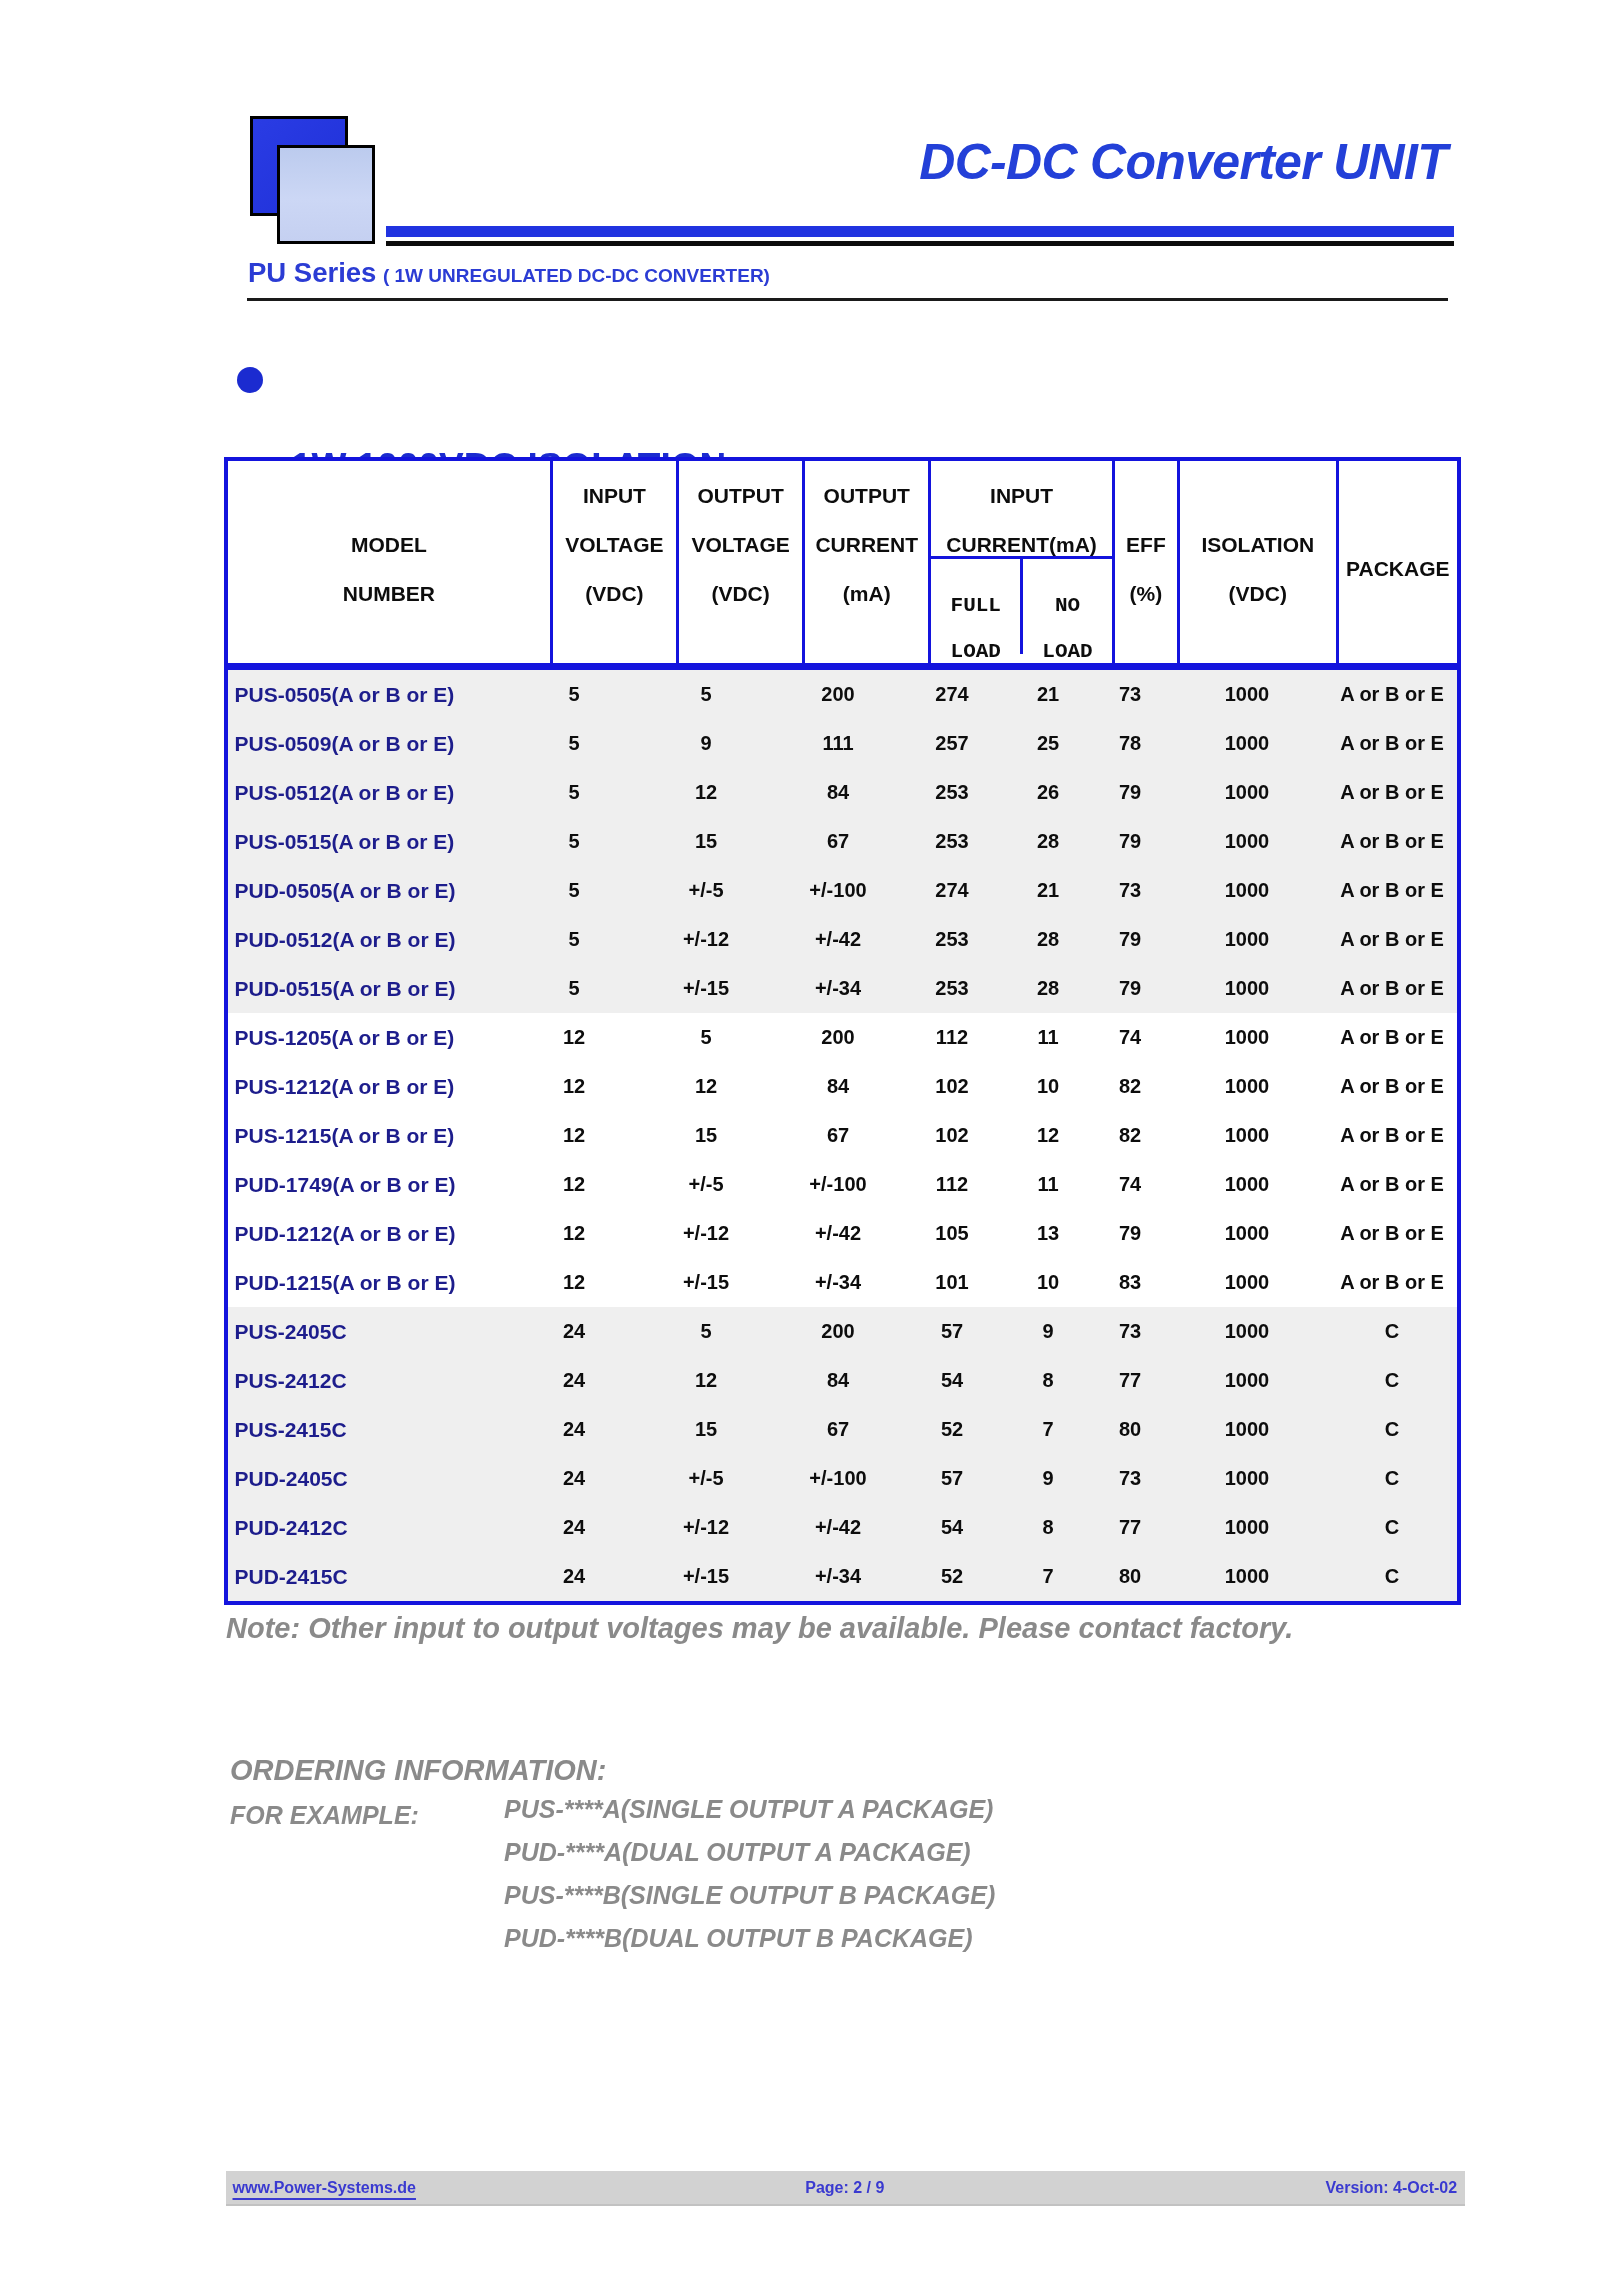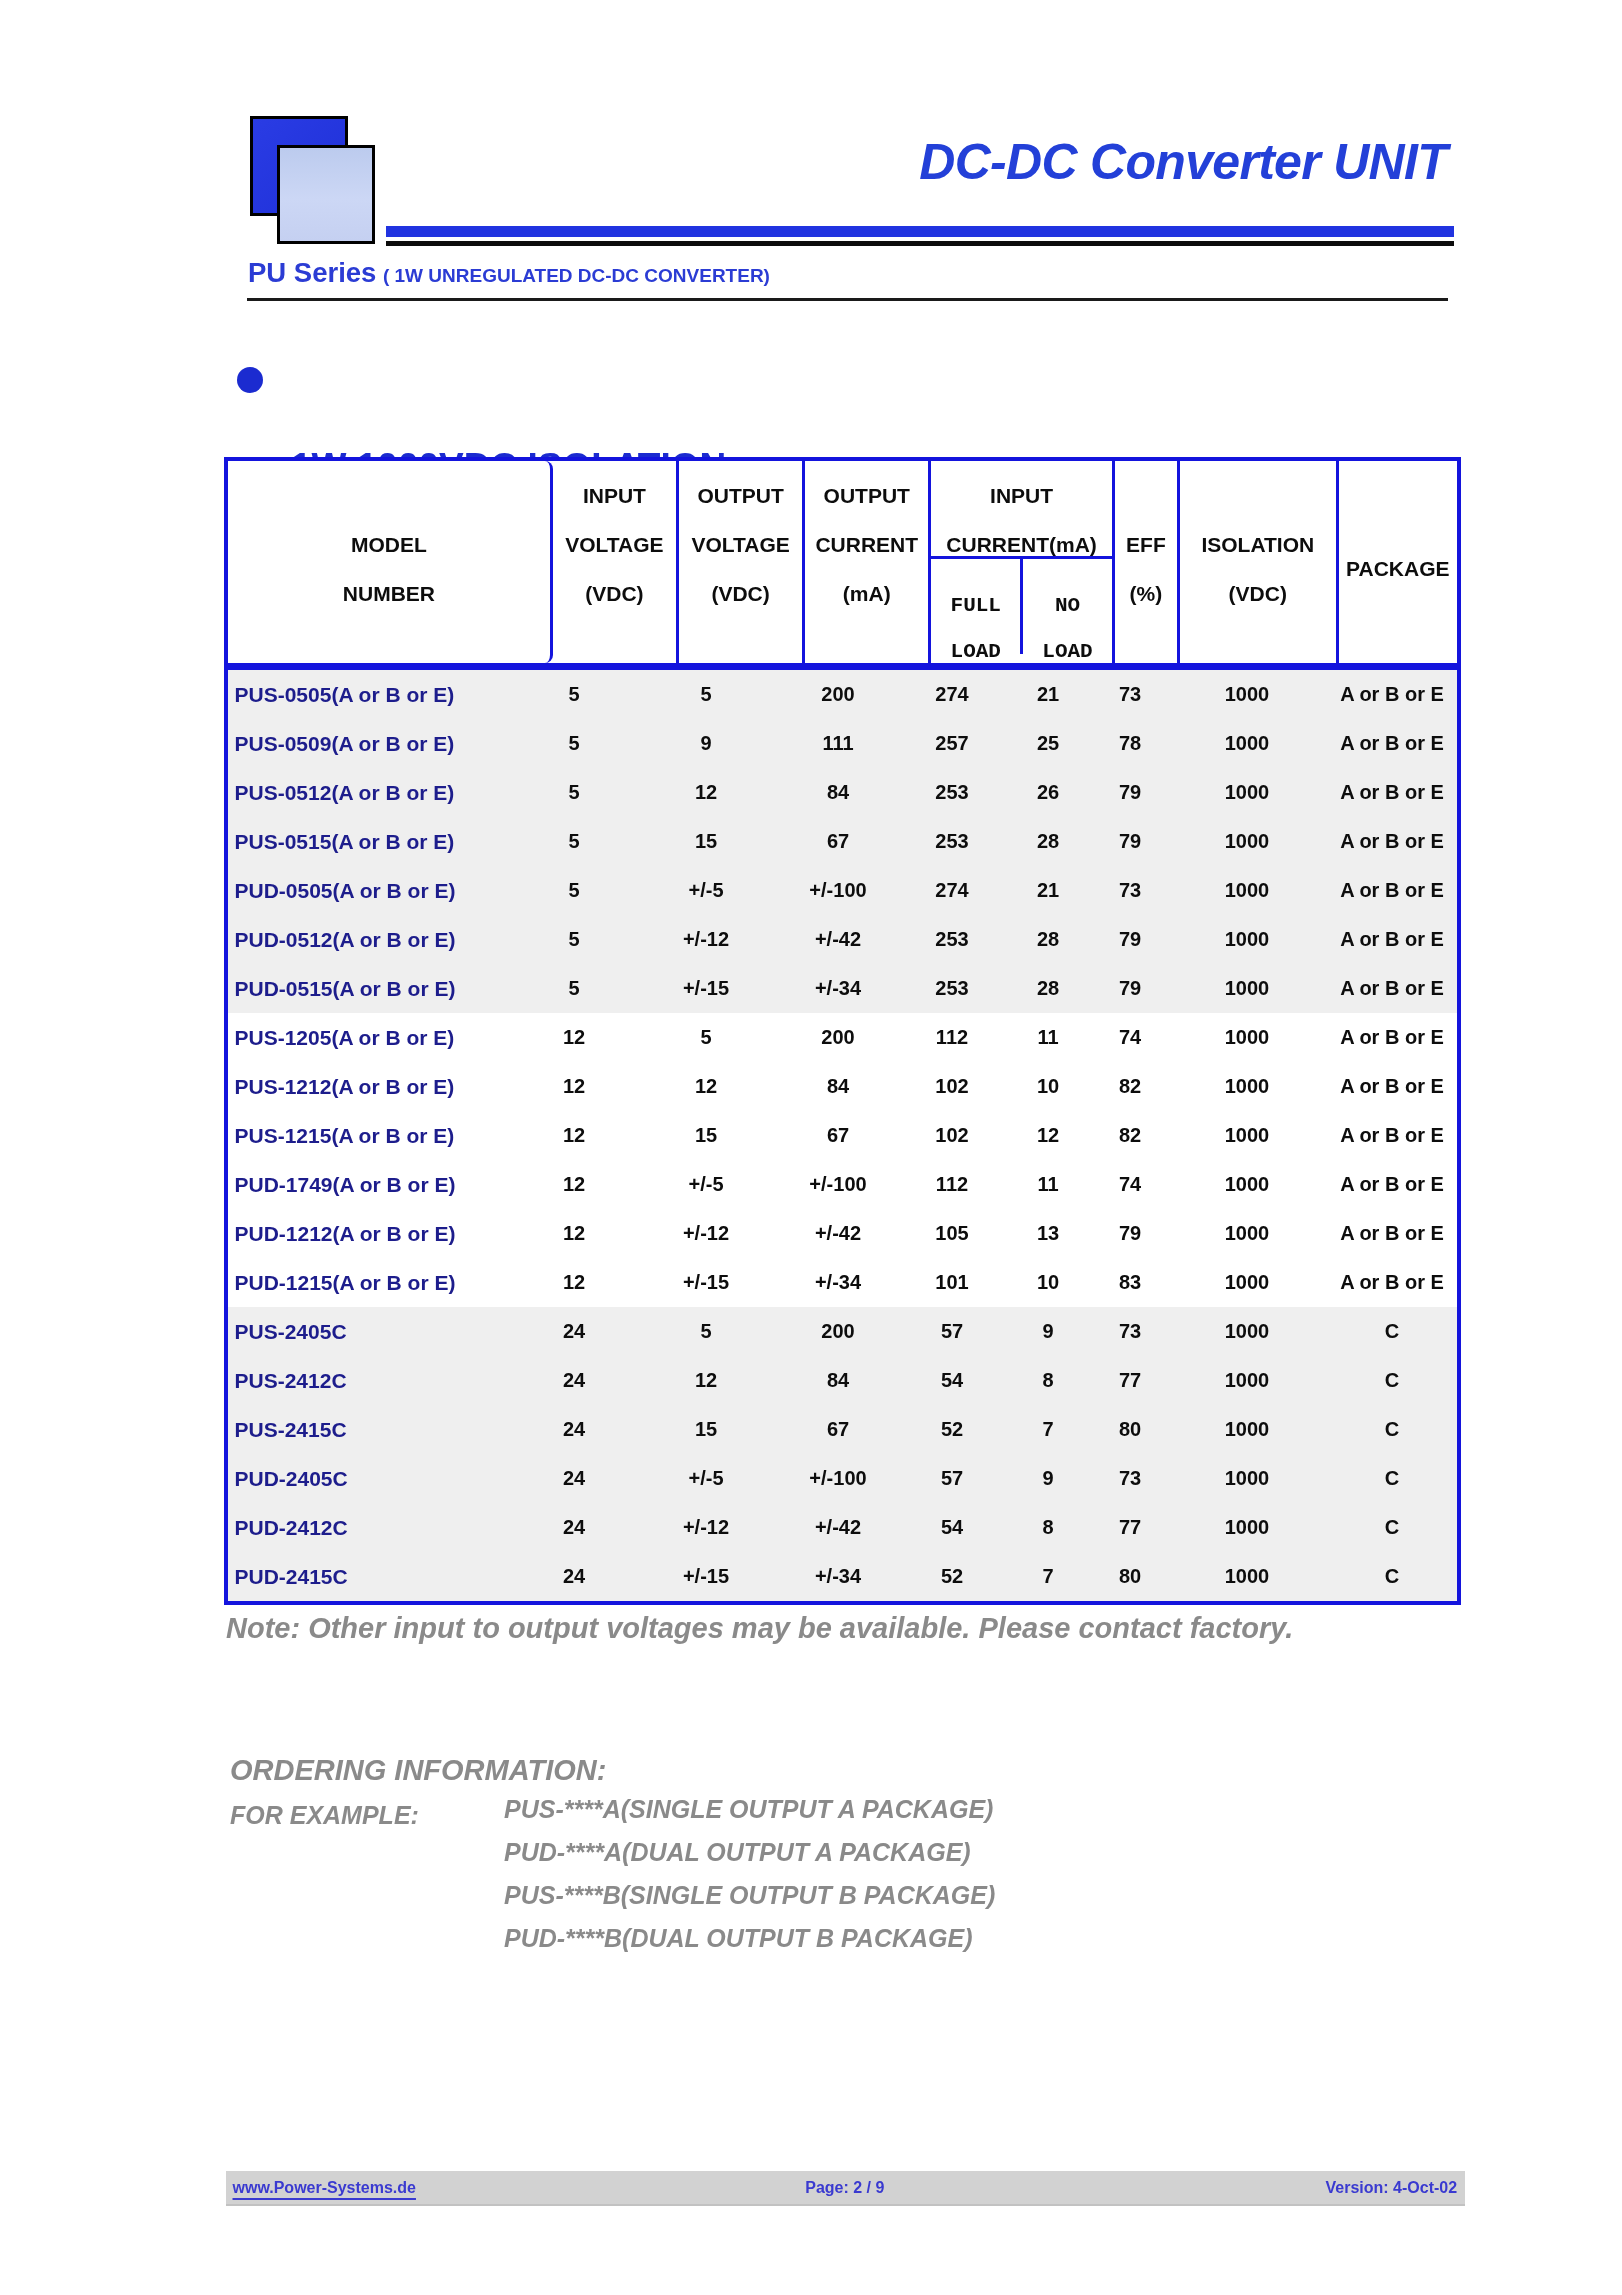--- a/index.html
+++ b/index.html
@@ -70,21 +70,21 @@
   .thead {
     display: flex; height: 209px;
     border-bottom: 7.9px solid #1414dd;
     background: #ffffff;
   }
   .hc {
     border-right: 3.3px solid #1414dd;
     text-align: center; font-weight: bold; font-size: 21px; color: #0d0d0d;
   }
   .hc.last { border-right: none; }
-  .w-model { width: 340px; border-radius: 8px; }
+  .w-model { width: 340px; }
   .w-num   { width: 132px; }
   .w-ic    { width: 192px; }
   .w-eff   { width: 68px; }
   .w-iso   { width: 166px; }
   .w-pkg   { width: 124px; }
   .hc .hline { display: block; height: 49px; line-height: 49px; }
   .h3 { padding-top: 9.8px; }
   .h2 { padding-top: 59px; }
   .h1 { padding-top: 83px; }
   .ic-top {

